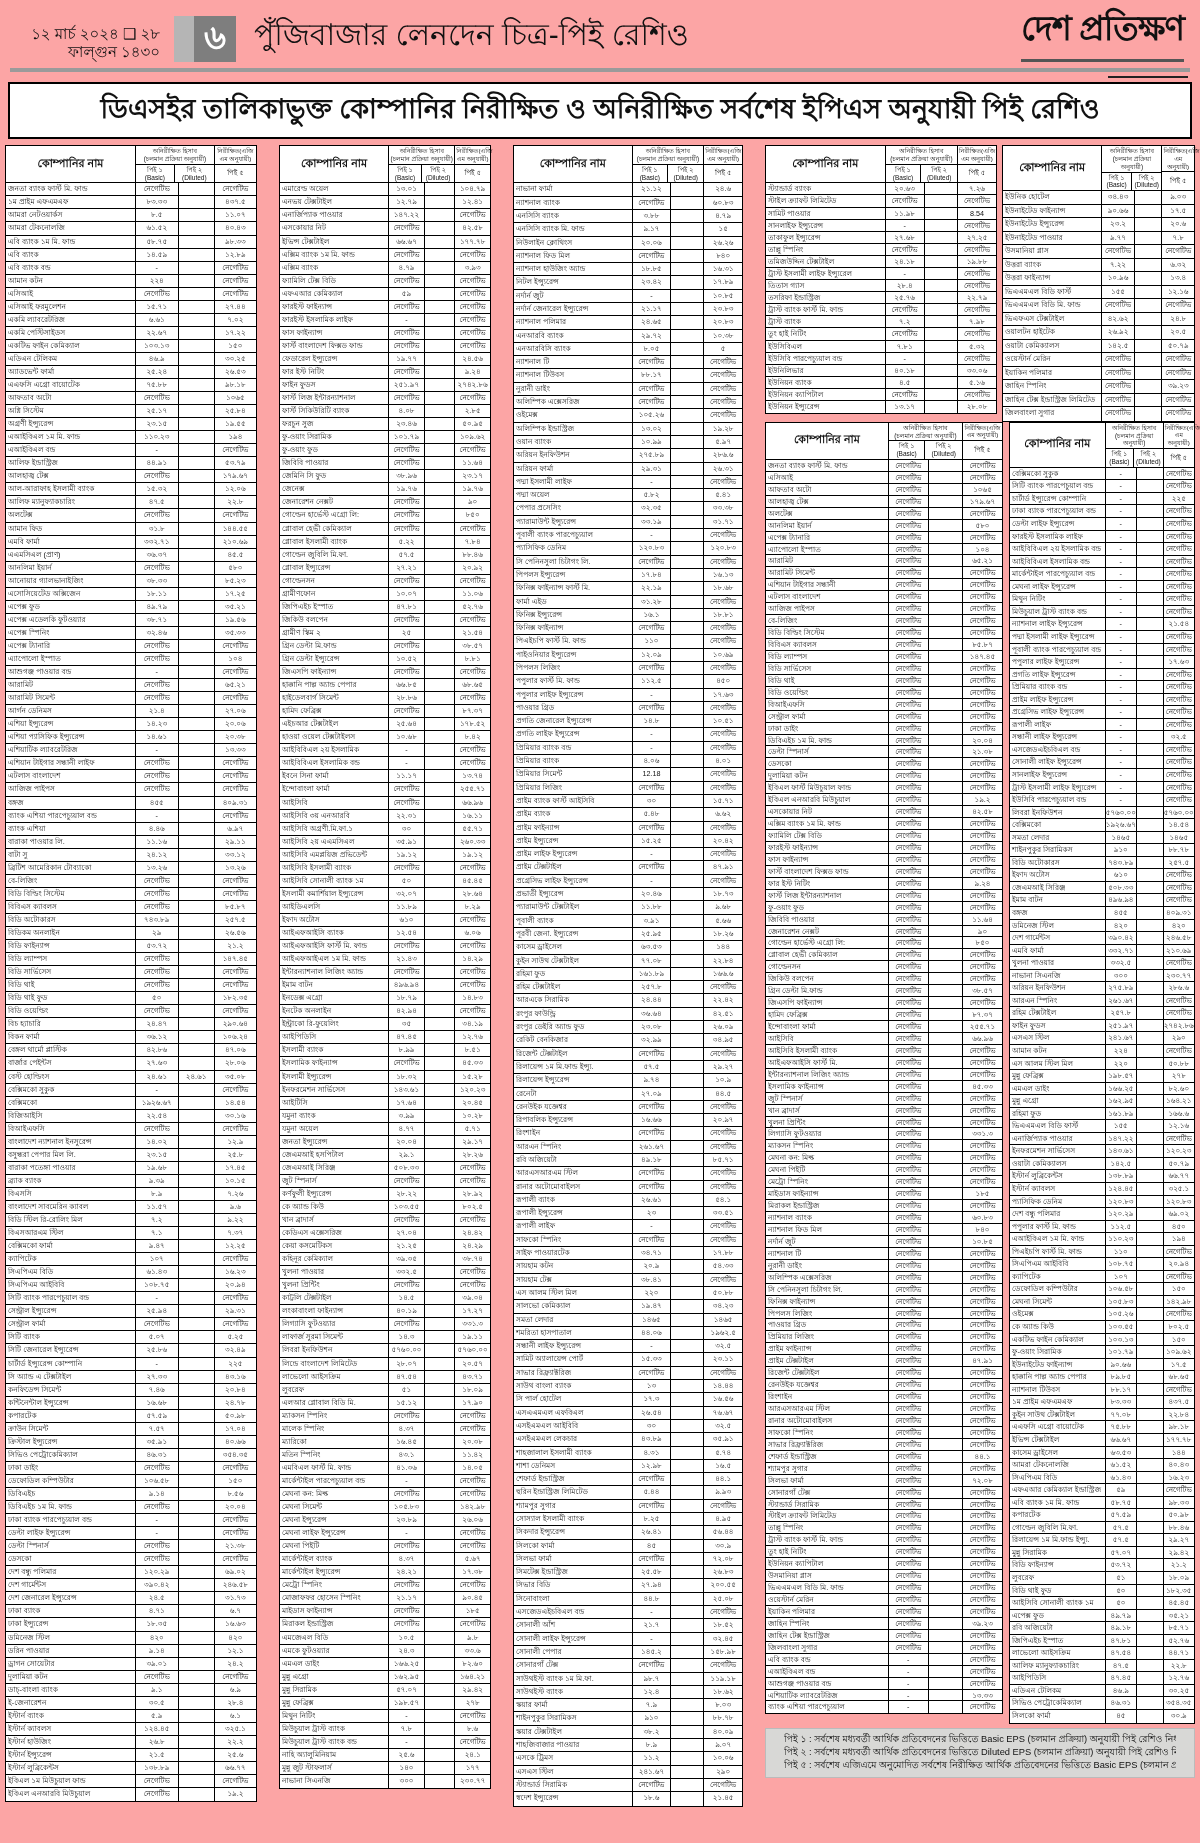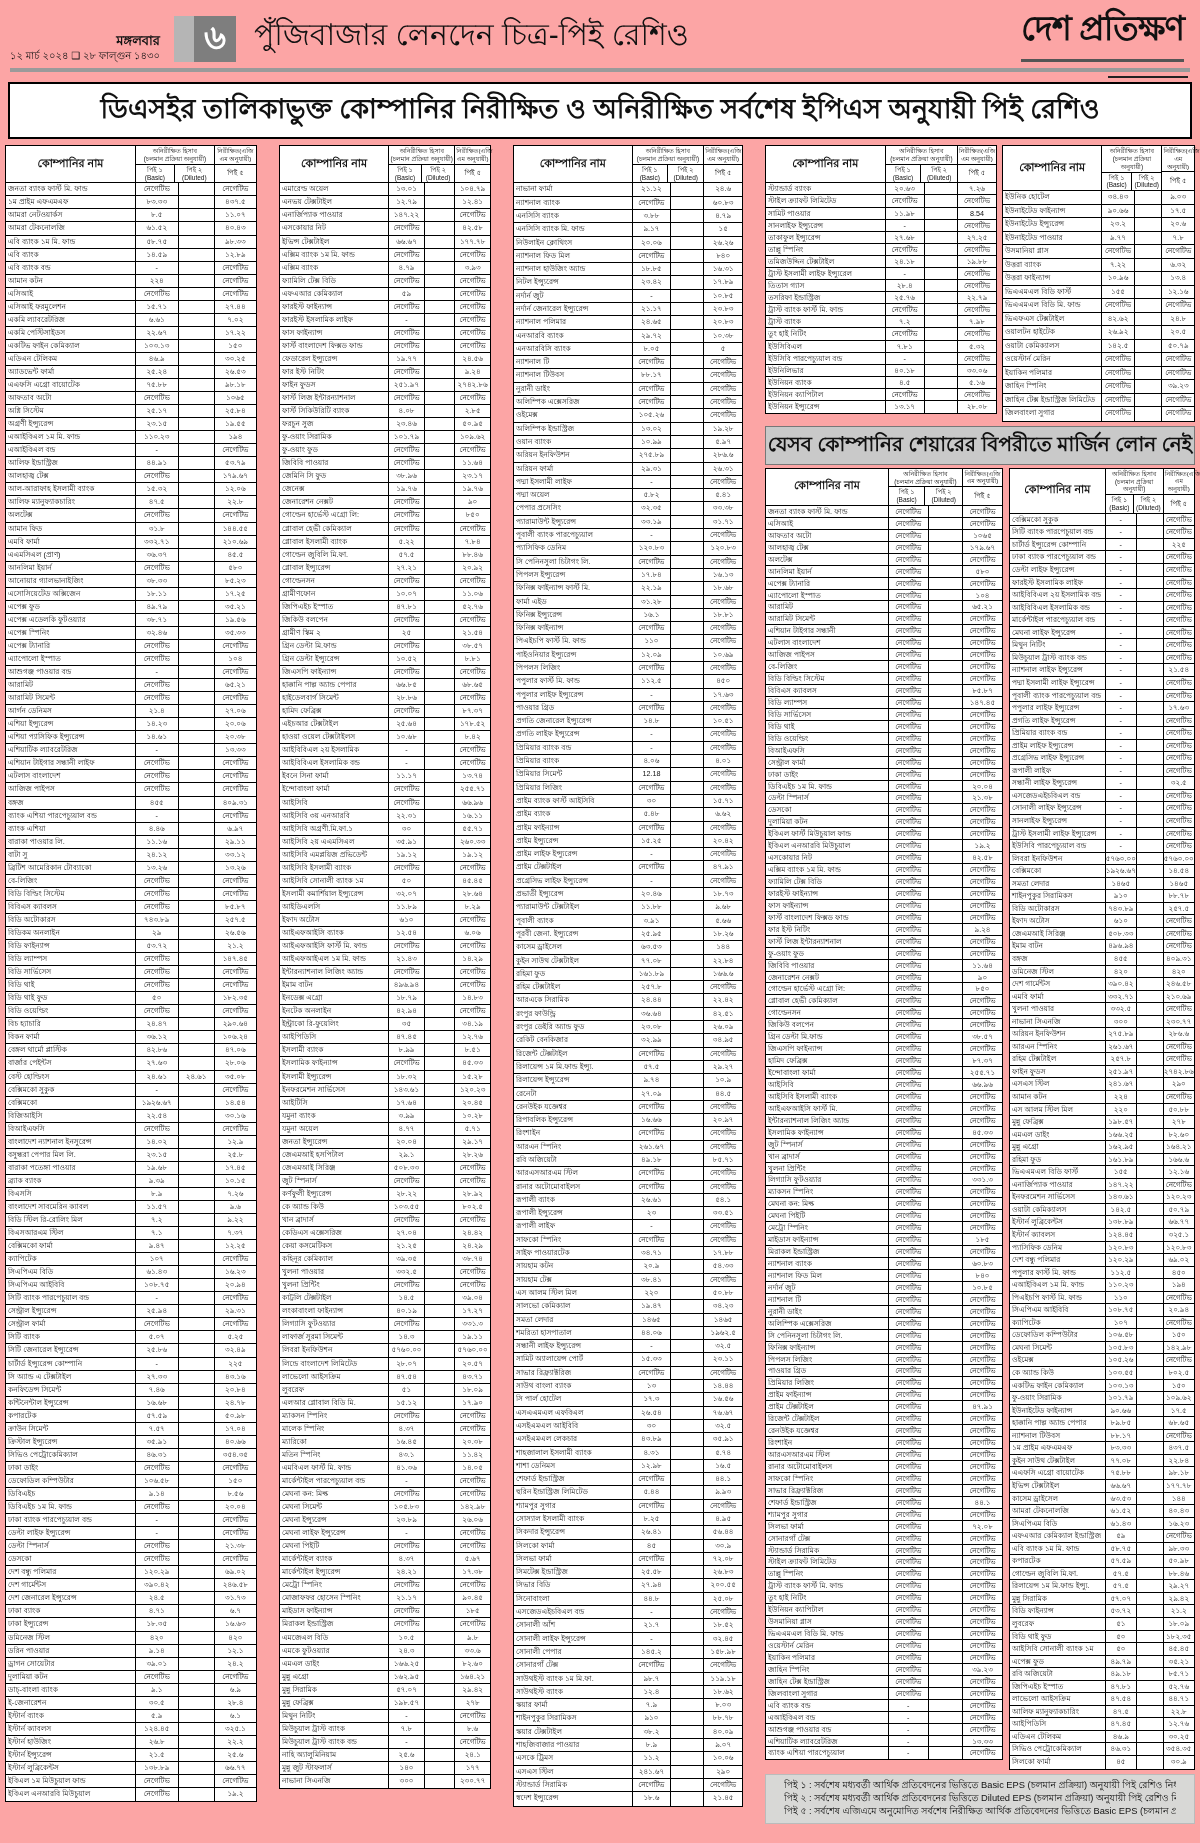--- a/index.html
+++ b/index.html
@@ -2,21 +2,21 @@
 <html><head>
 <meta charset="utf-8">
 <style>
   html,body{margin:0;padding:0;}
   body{width:1200px;height:1843px;background:#f7f6f3;font-family:"Liberation Sans",sans-serif;color:#111;position:relative;overflow:hidden;}
   .page{position:absolute;inset:0;background:#fca5a5;}
   
   .masthead{display:flex;align-items:flex-end;padding:30px 10px 4px 10px;height:66px;box-sizing:border-box;}
   .date-block{width:150px;text-align:right;line-height:1.25;}
   .date-day{font-weight:bold;font-size:13px;}
-  .date-line{font-size:10px;}
+  .date-line{font-size:15px;margin-top:24px;}
   .page-badge{display:flex;margin:0 10px 0 14px;height:46px;}
   .badge-orn{width:20px;background:#b5b5b5;display:flex;align-items:center;justify-content:center;color:#e8e8e8;font-size:11px;}
   .badge-num{width:42px;background:#7e7e7e;color:#fff;font-size:34px;font-weight:bold;display:flex;align-items:center;justify-content:center;}
   .section-title{font-size:30px;font-weight:normal;letter-spacing:0;white-space:nowrap;margin-left:8px;}
   .brand-wrap{margin-left:auto;text-align:right;padding-right:6px;}
   .brand{font-size:34px;font-weight:bold;letter-spacing:-1px;border-bottom:3px solid #555;text-align:center;}
   .mast-rule{height:4px;background:#9a9a9a;margin:2px 10px 0 10px;}
   .mini-rule{height:2px;background:#222;width:80px;margin:4px 12px 0 auto;}
   
   .headline-box{margin:4px 8px 6px 8px;border:2px solid #000;background:#fff;padding:4px 10px;text-align:center;}
@@ -2623,21 +2623,20 @@
               </div>
               <div class="trow">
                 <div class="c-name">জিলবাংলা সুগার</div>
                 <div class="c-p1">নেগেটিভ</div>
                 <div class="c-p2"></div>
                 <div class="c-p5">নেগেটিভ</div>
               </div>
             </div>
           </div>
       </div>
-      <div class="margin-title">যেসব কোম্পানির শেয়ারের বিপরীতে মার্জিন লোন নেই</div>
       <div class="marginrow">
         <div class="pe-col" id="ma">
             <div class="pe-table" style="--rh: 11.95px;">
               <div class="thead">
                 <div class="th-name">কোম্পানির নাম</div>
                 <div class="th-mid">
                   <div class="th-span">অনিরীক্ষিত হিসাব<br>(চলমান প্রক্রিয়া অনুযায়ী)</div>
                   <div class="th-pair">
                     <div class="">
                       <div>পিই ১</div>

